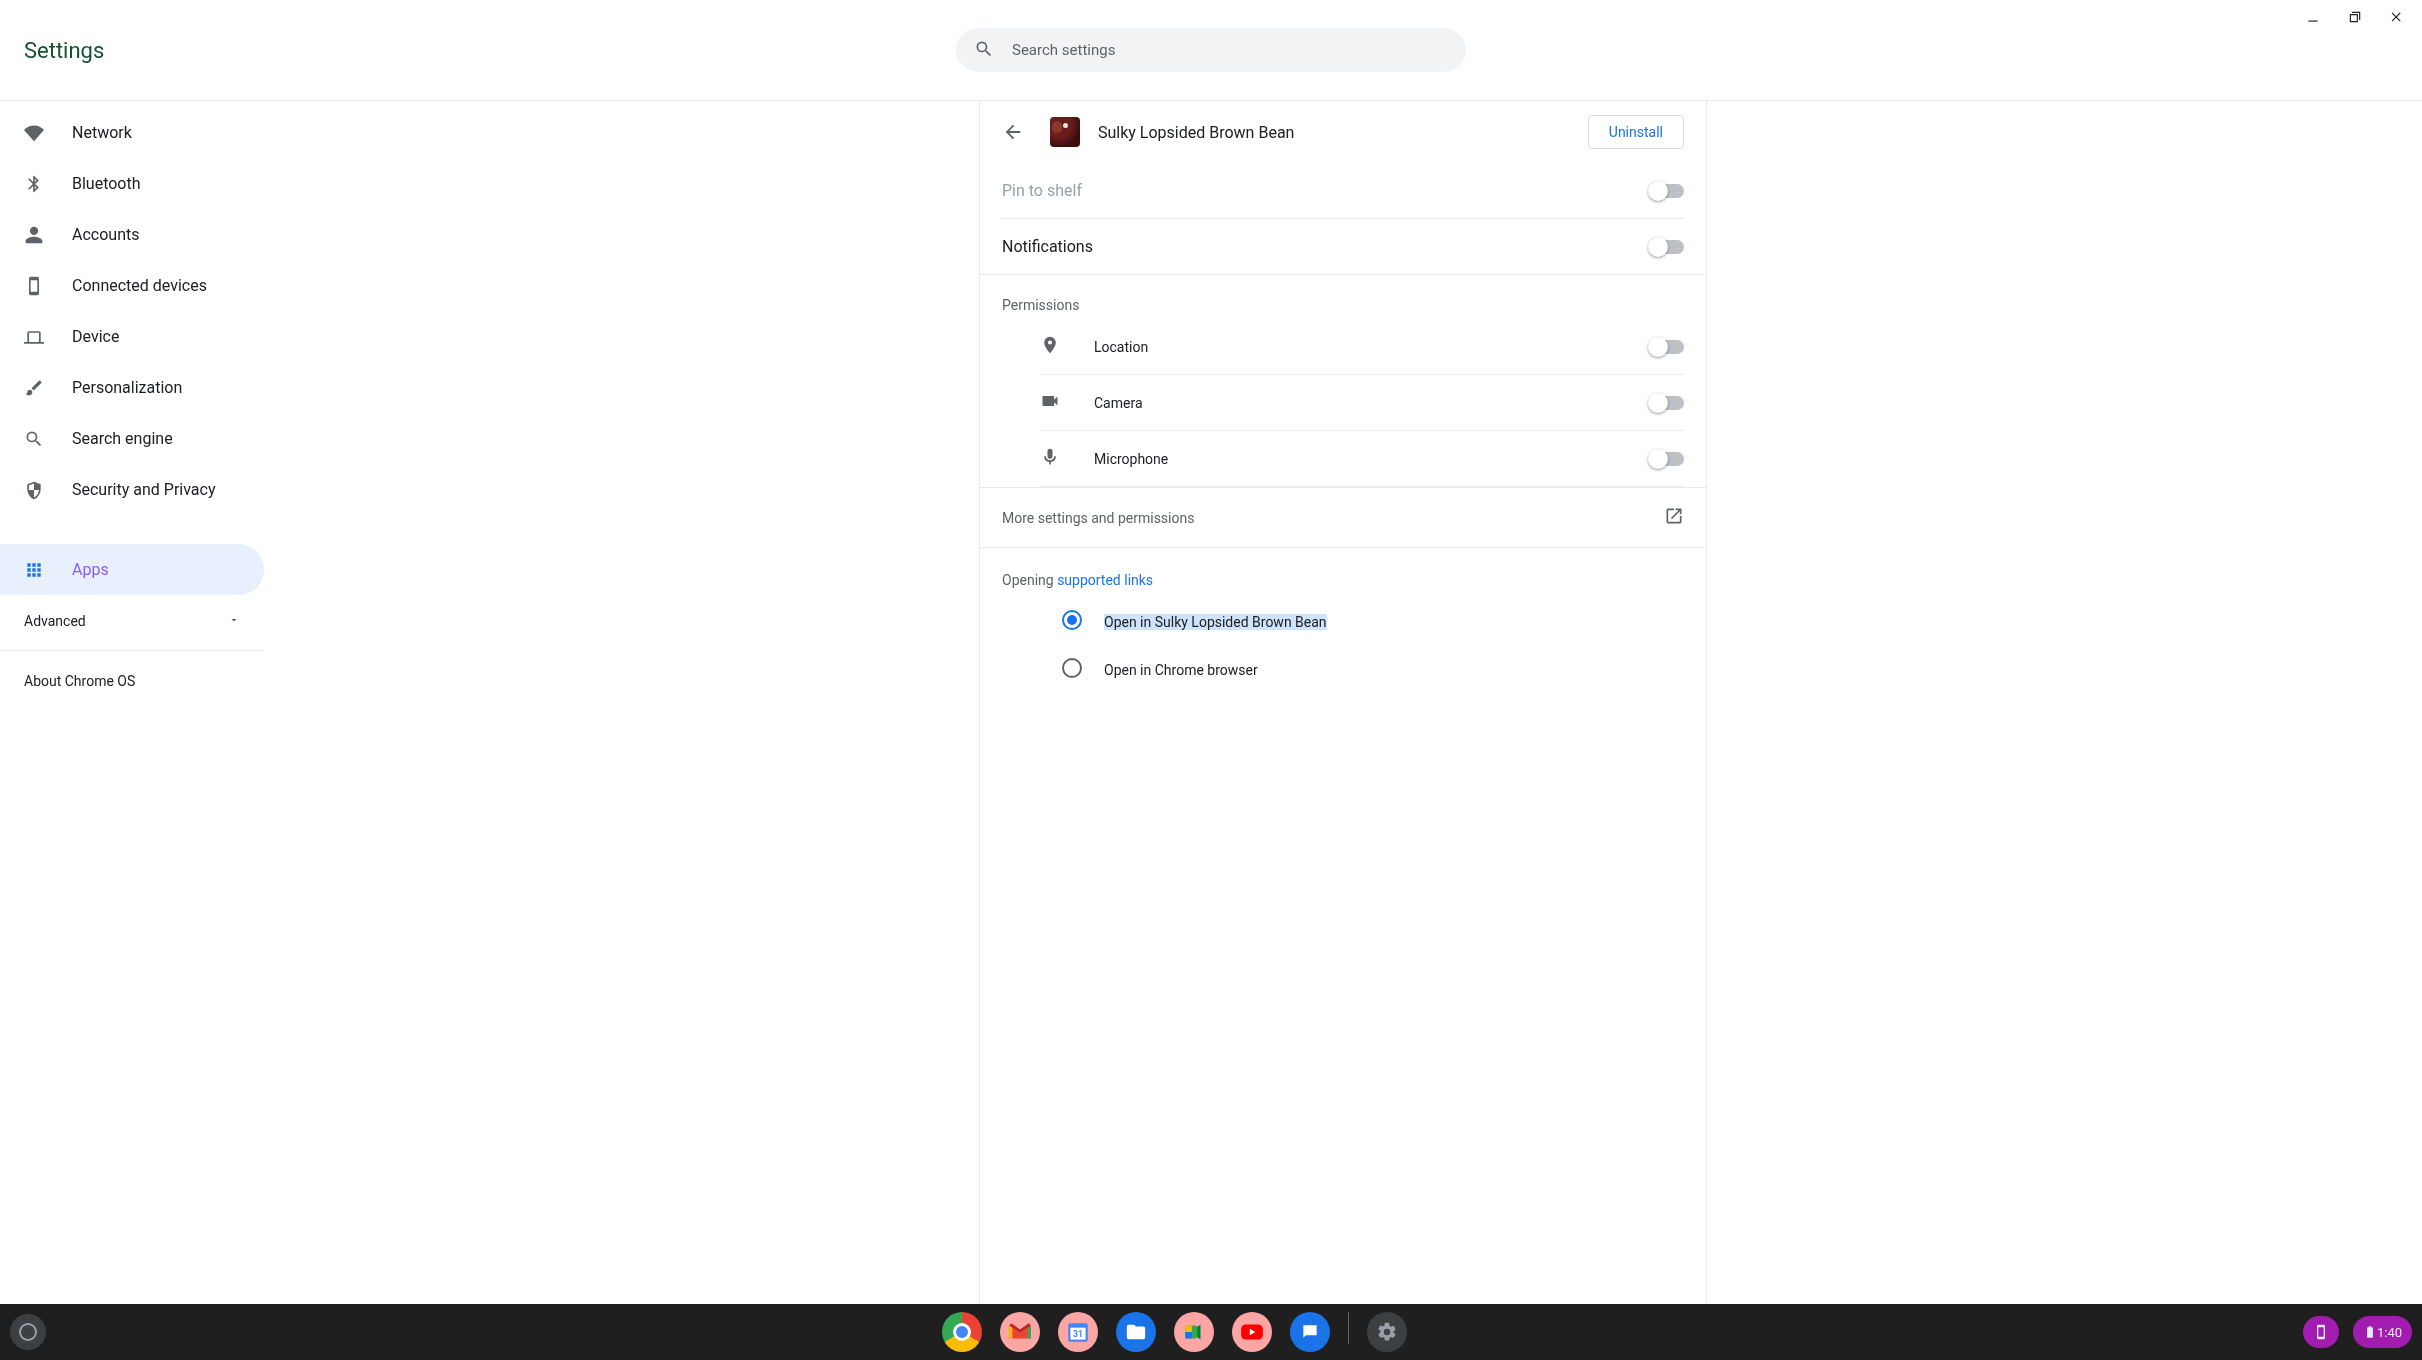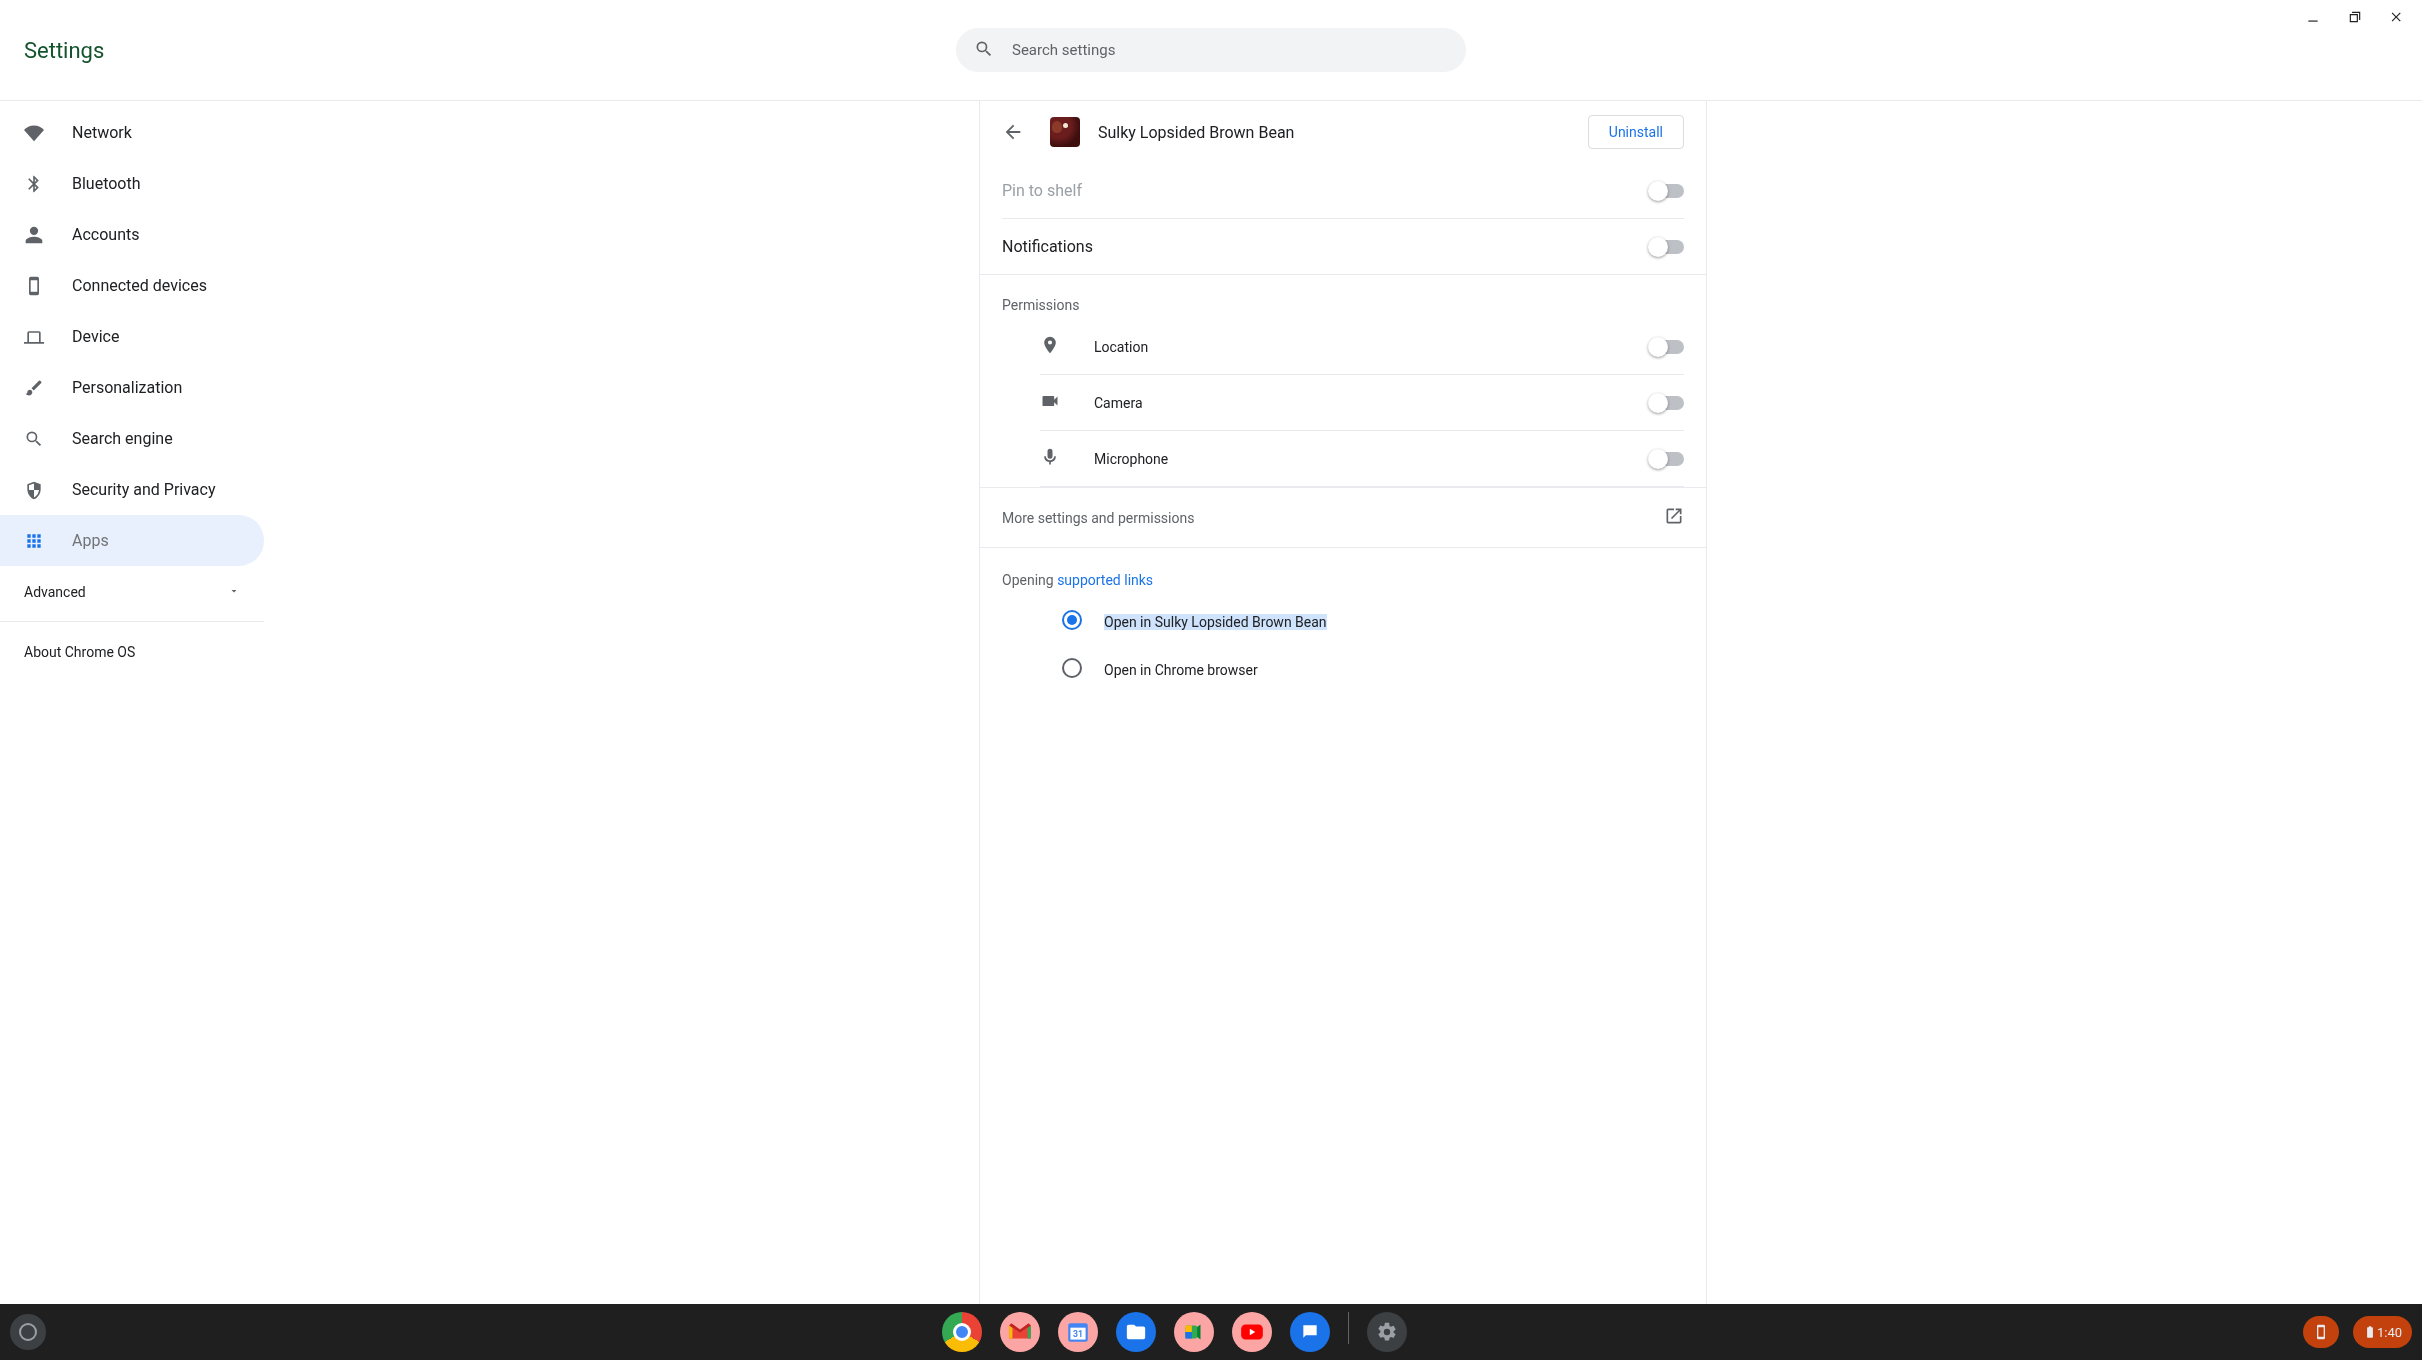--- a/index.html
+++ b/index.html
@@ -31,21 +31,21 @@
 
   
   .sidebar { width: 264px; padding-top: 6px; overflow-y: auto; }
   .nav-item {
     height: 51px; display: flex; align-items: center; gap: 28px;
     padding: 0 24px; cursor: pointer; color: #202124; font-size: 16px;
     border-radius: 0 25px 25px 0; margin-right: 0;
   }
   .nav-item .nav-icon { width: 20px; height: 20px; display:flex; align-items:center; justify-content:center; }
   .nav-item .nav-icon svg { fill: #5f6368; }
-  .nav-item.active { background: #e8f0fe; color: #737373; }
+  .nav-item.active { background: #e8f0fe; color: #8b5cf6; margin-top: 29px; }
   .nav-item.active .nav-icon svg { fill: #1a73e8; }
   .advanced-row {
     height: 51px; display: flex; align-items: center; justify-content: space-between;
     padding: 0 24px; cursor: pointer; font-size: 14px; color: #202124;
   }
   .sidebar-divider { height: 1px; background: #e8eaed; margin: 4px 0; }
   .about-row { height: 51px; display: flex; align-items: center; padding: 0 24px; font-size: 14px; cursor: pointer;}
 
   .card {
     background: #fff;
@@ -123,21 +123,21 @@
   
   .shelf {
     position: fixed; bottom:0; left:0; right:0; height:56px; background:#1f1f1f;
     display:flex; align-items:center; padding: 0 10px; z-index:40;
   }
   .launcher { width:36px; height:36px; border-radius:50%; background:#3c4043; display:flex; align-items:center; justify-content:center; cursor:pointer;}
   .launcher::after { content:''; width:14px; height:14px; border:2px solid #9aa0a6; border-radius:50%; }
   .shelf-center { flex:1; display:flex; justify-content:center; gap:18px; }
   .shelf-icon { width:40px; height:40px; border-radius:50%; background:#fca5a5; cursor:pointer; position:relative; overflow:hidden; display:flex; align-items:center; justify-content:center;}
   .shelf-right { display:flex; align-items:center; gap:14px; color:#e8eaed; font-size:13px; }
-  .shelf-pill { background:#c2410c; border-radius:16px; height:32px; display:flex; align-items:center; padding:0 10px; }
+  .shelf-pill { background:#a21caf; border-radius:16px; height:32px; display:flex; align-items:center; padding:0 10px; }
 
   .main-scroll { flex:1; display:flex; }
   .main-scroll > .edge-l { width: calc((100% - 728px)/2); border-left:none; }
   .main-scroll > .center-col { width:728px; border-left:1px solid #e8eaed; border-right:1px solid #e8eaed; }
   .main-scroll > .edge-r { flex:1; }
 
   .ext-icon svg { fill:#5f6368; }
 </style>
 </head>
 <body>

